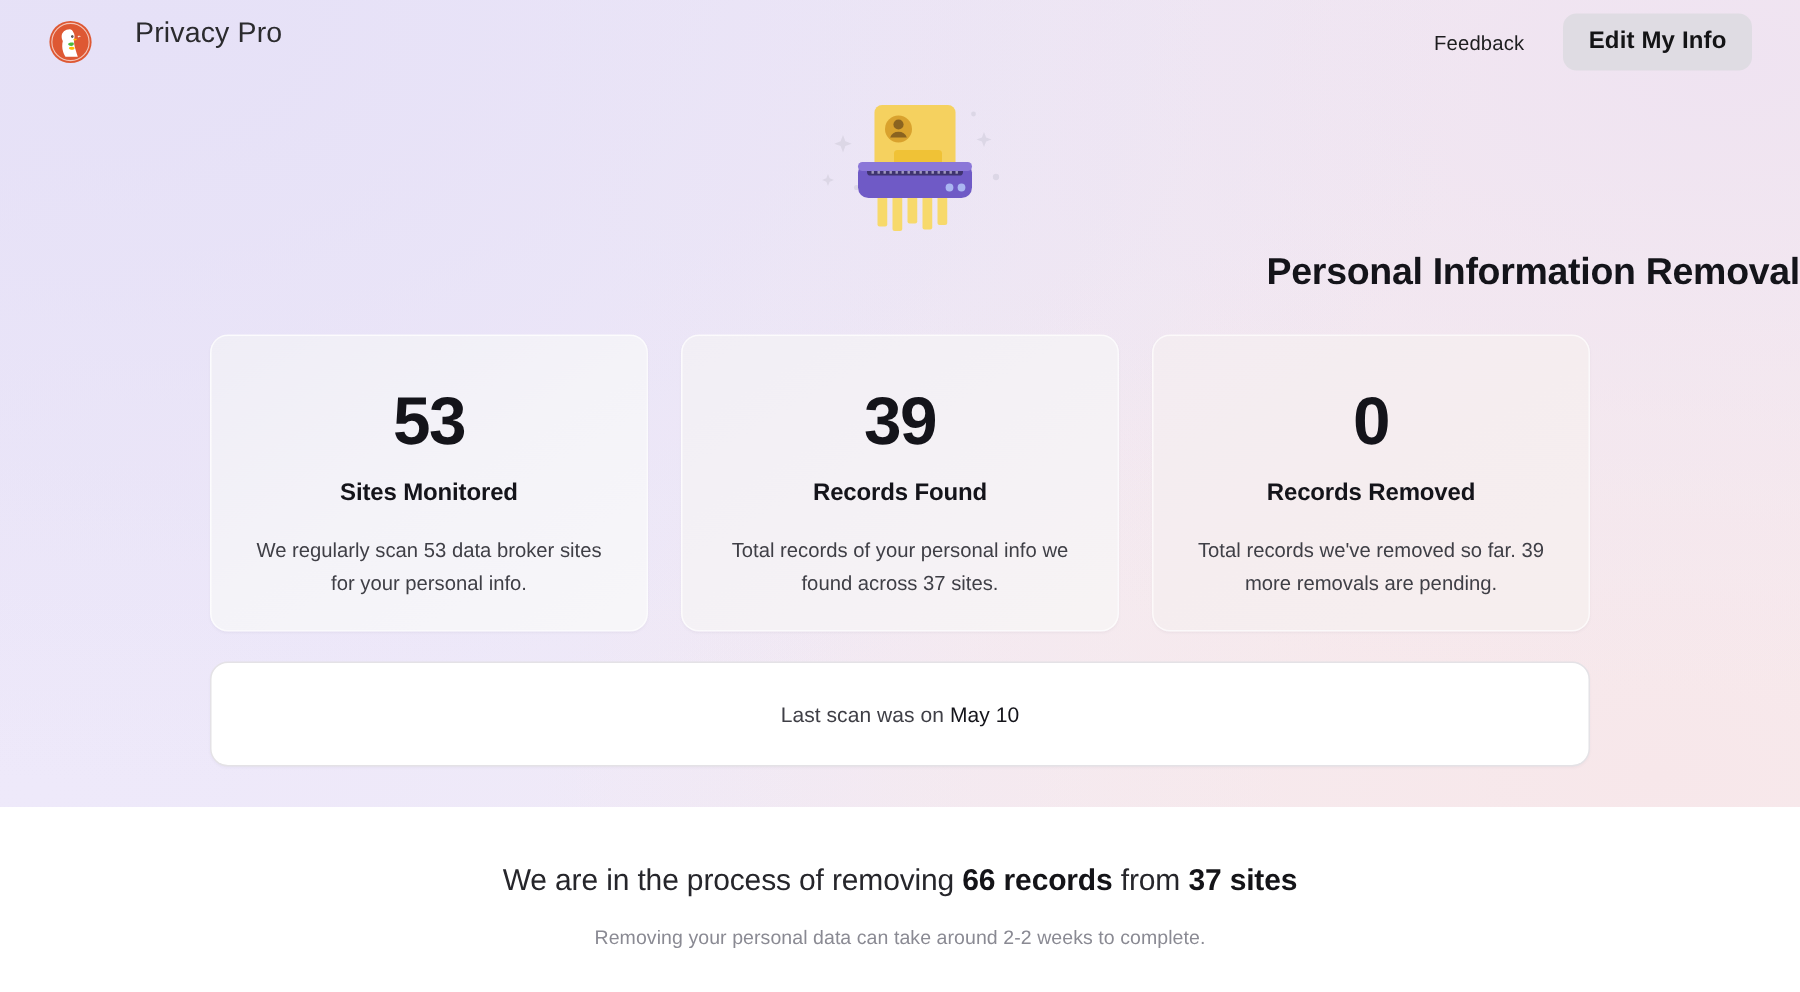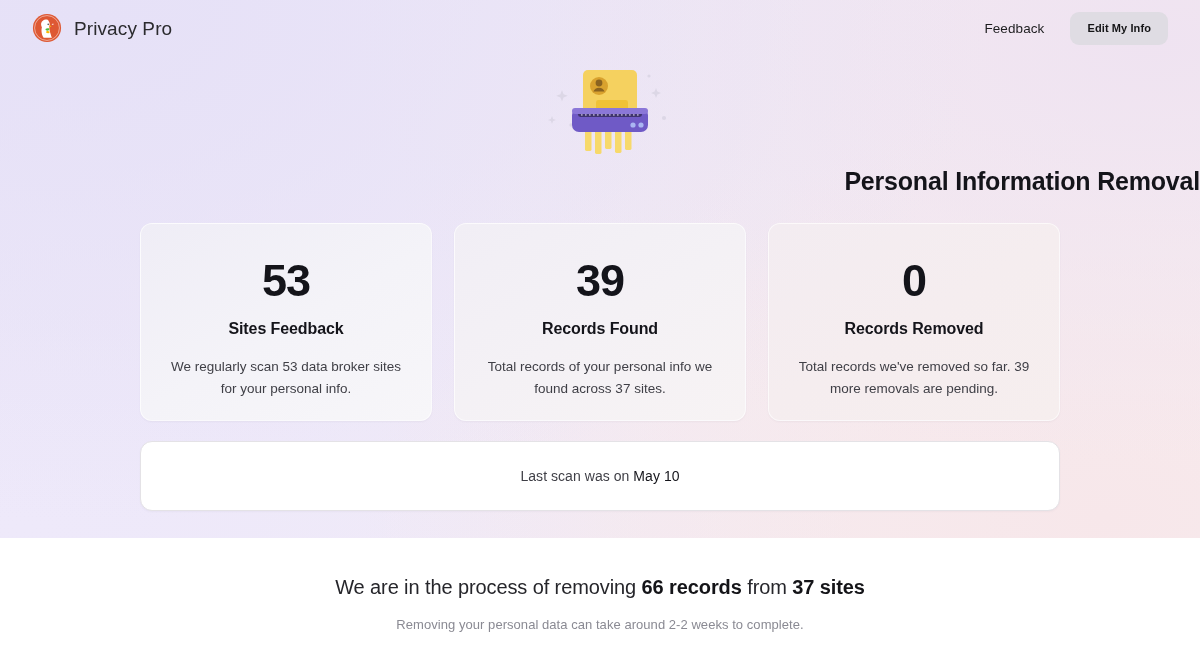--- a/index.html
+++ b/index.html
@@ -45,22 +45,21 @@
     position: relative;
     z-index: 4;
     height: 56px;
     display: flex;
     align-items: center;
     padding: 0 32px 0 32px;
   }
 
   .brand {
     display: flex;
-    align-items: center;
-    gap: 12px;
+    gap: 28px;
   }
 
   .ddg-logo {
     width: 30px;
     height: 30px;
     flex: 0 0 30px;
     display: block;
   }
 
   .brand-name {
@@ -86,21 +85,21 @@
     letter-spacing: 0.1px;
     cursor: pointer;
     background: none;
     border: none;
     font-family: inherit;
     padding: 6px 2px;
   }
 
   .edit-info-btn {
     font-family: inherit;
-    font-size: 11px;
+    font-size: 16px;
     font-weight: 700;
     color: #141416;
     background: #dfdce3;
     border: none;
     border-radius: 9px;
     padding: 11px 17px;
     cursor: pointer;
     letter-spacing: 0.1px;
     line-height: 1;
   }
@@ -327,21 +326,21 @@
         <rect x="32" y="46" width="76" height="6" rx="3" fill="#8b77d8"></rect>
       </svg>
 
       <h1 class="page-title">Personal Information Removal</h1>
     </div>
 
     <div class="stats-row">
 
       <div class="stat-card tint-a">
         <div class="stat-value">53</div>
-        <div class="stat-label">Sites Feedback</div>
+        <div class="stat-label">Sites Monitored</div>
         <div class="stat-desc">We regularly scan 53 data broker sites for your personal info.</div>
       </div>
 
       <div class="stat-card tint-b">
         <div class="stat-value">39</div>
         <div class="stat-label">Records Found</div>
         <div class="stat-desc">Total records of your personal info we found across 37 sites.</div>
       </div>
 
       <div class="stat-card tint-c">

